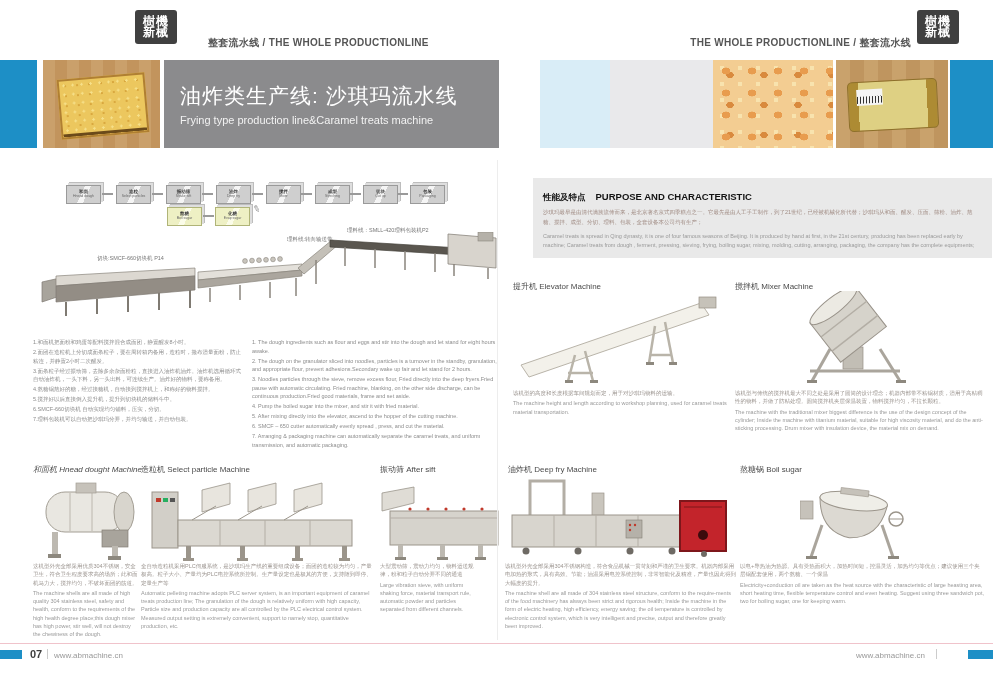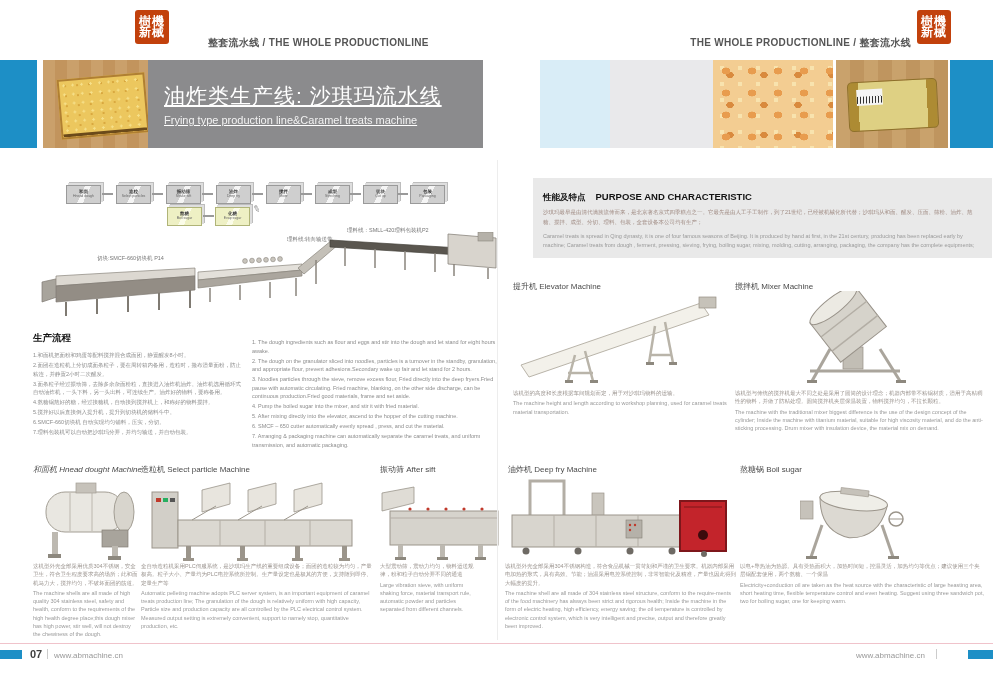--- a/index.html
+++ b/index.html
@@ -1,20 +1,20 @@
 <!DOCTYPE html>
 <html><head>
 <meta charset="utf-8">
 <style>
   html,body{margin:0;padding:0;background:#fff;}
   #page{position:relative;width:993px;height:674px;background:#fff;overflow:hidden;
         font-family:"Liberation Sans","DejaVu Sans",sans-serif;}
   .abs{position:absolute;}
   
-  .seal{width:34px;height:34px;background:#c2410c;border-radius:3px;color:#fff;
+  .seal{width:42px;height:34px;background:#404040;border-radius:3px;color:#fff;
         display:flex;flex-direction:column;align-items:center;justify-content:center;
         font-weight:bold;font-size:12px;line-height:0.95;letter-spacing:1px;}
   .brand{font-size:10px;font-weight:bold;color:#555;letter-spacing:.3px;margin-left:32px;}
   
   .band{top:60px;height:88px;}
   .blue{background:#1d8fc6;}
   .banner-gray{background:#8b8b8d;color:#fff;display:flex;flex-direction:column;justify-content:center;padding-left:16px;box-sizing:border-box;}
   .banner-title{font-size:21px;letter-spacing:1px;}
   .banner-sub{font-size:11px;margin-top:4px;color:#f2f2f2;}
   .ph-sachima{background:repeating-linear-gradient(90deg,#caa06b 0 12px,#c2945d 12px 24px);}
@@ -78,21 +78,21 @@
   <div class="abs brand" style="right:82px;top:36px;">THE WHOLE PRODUCTIONLINE / 整套流水线</div>
   <div class="abs seal" style="left:917px;top:10px;">
     <span>樹機</span>
     <span>新械</span>
   </div>
 
   <div class="abs band blue" style="left:0;width:37px;"></div>
   <div class="abs band ph-sachima" style="left:43px;width:117px;">
     <div class="treat"></div>
   </div>
-  <div class="abs band banner-gray" style="left:148px;width:335px;text-decoration:underline;">
+  <div class="abs band banner-gray" style="left:164px;width:335px;">
     <div class="banner-title">油炸类生产线: 沙琪玛流水线</div>
     <div class="banner-sub">Frying type production line&amp;Caramel treats machine</div>
   </div>
   <div class="abs band lightblue" style="left:540px;width:70px;"></div>
   <div class="abs band lightgray" style="left:610px;width:103px;"></div>
   <div class="abs band ph-closeup" style="left:713px;width:120px;"></div>
   <div class="abs band ph-package" style="left:836px;width:112px;">
     <div class="pack">
       <div class="pack-label"></div>
     </div>
@@ -190,21 +190,20 @@
       <line x1="365" y1="19" x2="365" y2="38"></line>
         <line x1="395" y1="21" x2="395" y2="40"></line>
     </g>
     <polygon points="408,2 456,6 456,36 408,32" fill="#d8d4cd" stroke="#8a857d" stroke-width="0.8"></polygon>
     <rect x="438" y="0" width="15" height="9" fill="#b5b1a9" stroke="#8a857d" stroke-width="0.6"></rect>
     <line x1="414" y1="32" x2="414" y2="44" stroke="#8a857d" stroke-width="1.5"></line>
     <line x1="448" y1="36" x2="448" y2="47" stroke="#8a857d" stroke-width="1.5"></line>
   </svg>
 
   <div class="abs" style="left:33px;top:332px;width:212px;">
-    <div class="h-block">生产流程</div>
     <div class="list" style="margin-top:6px;">
       <div>1.和面机把面粉和鸡蛋等配料搅拌混合成面团，静置醒发8小时。</div>
       <div>2.面团在造粒机上分切成面条粒子，要在周转箱内备用，造粒时，撒布适量面粉，防止粘连，并静置2小时二次醒发。</div>
       <div>3.面条粒子经过振动筛，去除多余杂面粉粒，直接进入油炸机油炸。油炸机选用循环式自动油炸机，一头下料，另一头出料，可连续生产。油炸好的物料，要称备用。</div>
       <div>4.熬糖锅熬好的糖，经过接糖机，自动接到搅拌机上，和称好的物料搅拌。</div>
       <div>5.搅拌好以后直接倒入提升机，提升到切块机的储料斗中。</div>
       <div>6.SMCF-660切块机 自动实现均匀铺料，压实，分切。</div>
       <div>7.理料包装机可以自动把沙琪玛分开，并均匀输送，并自动包装。</div>
     </div>
   </div>

